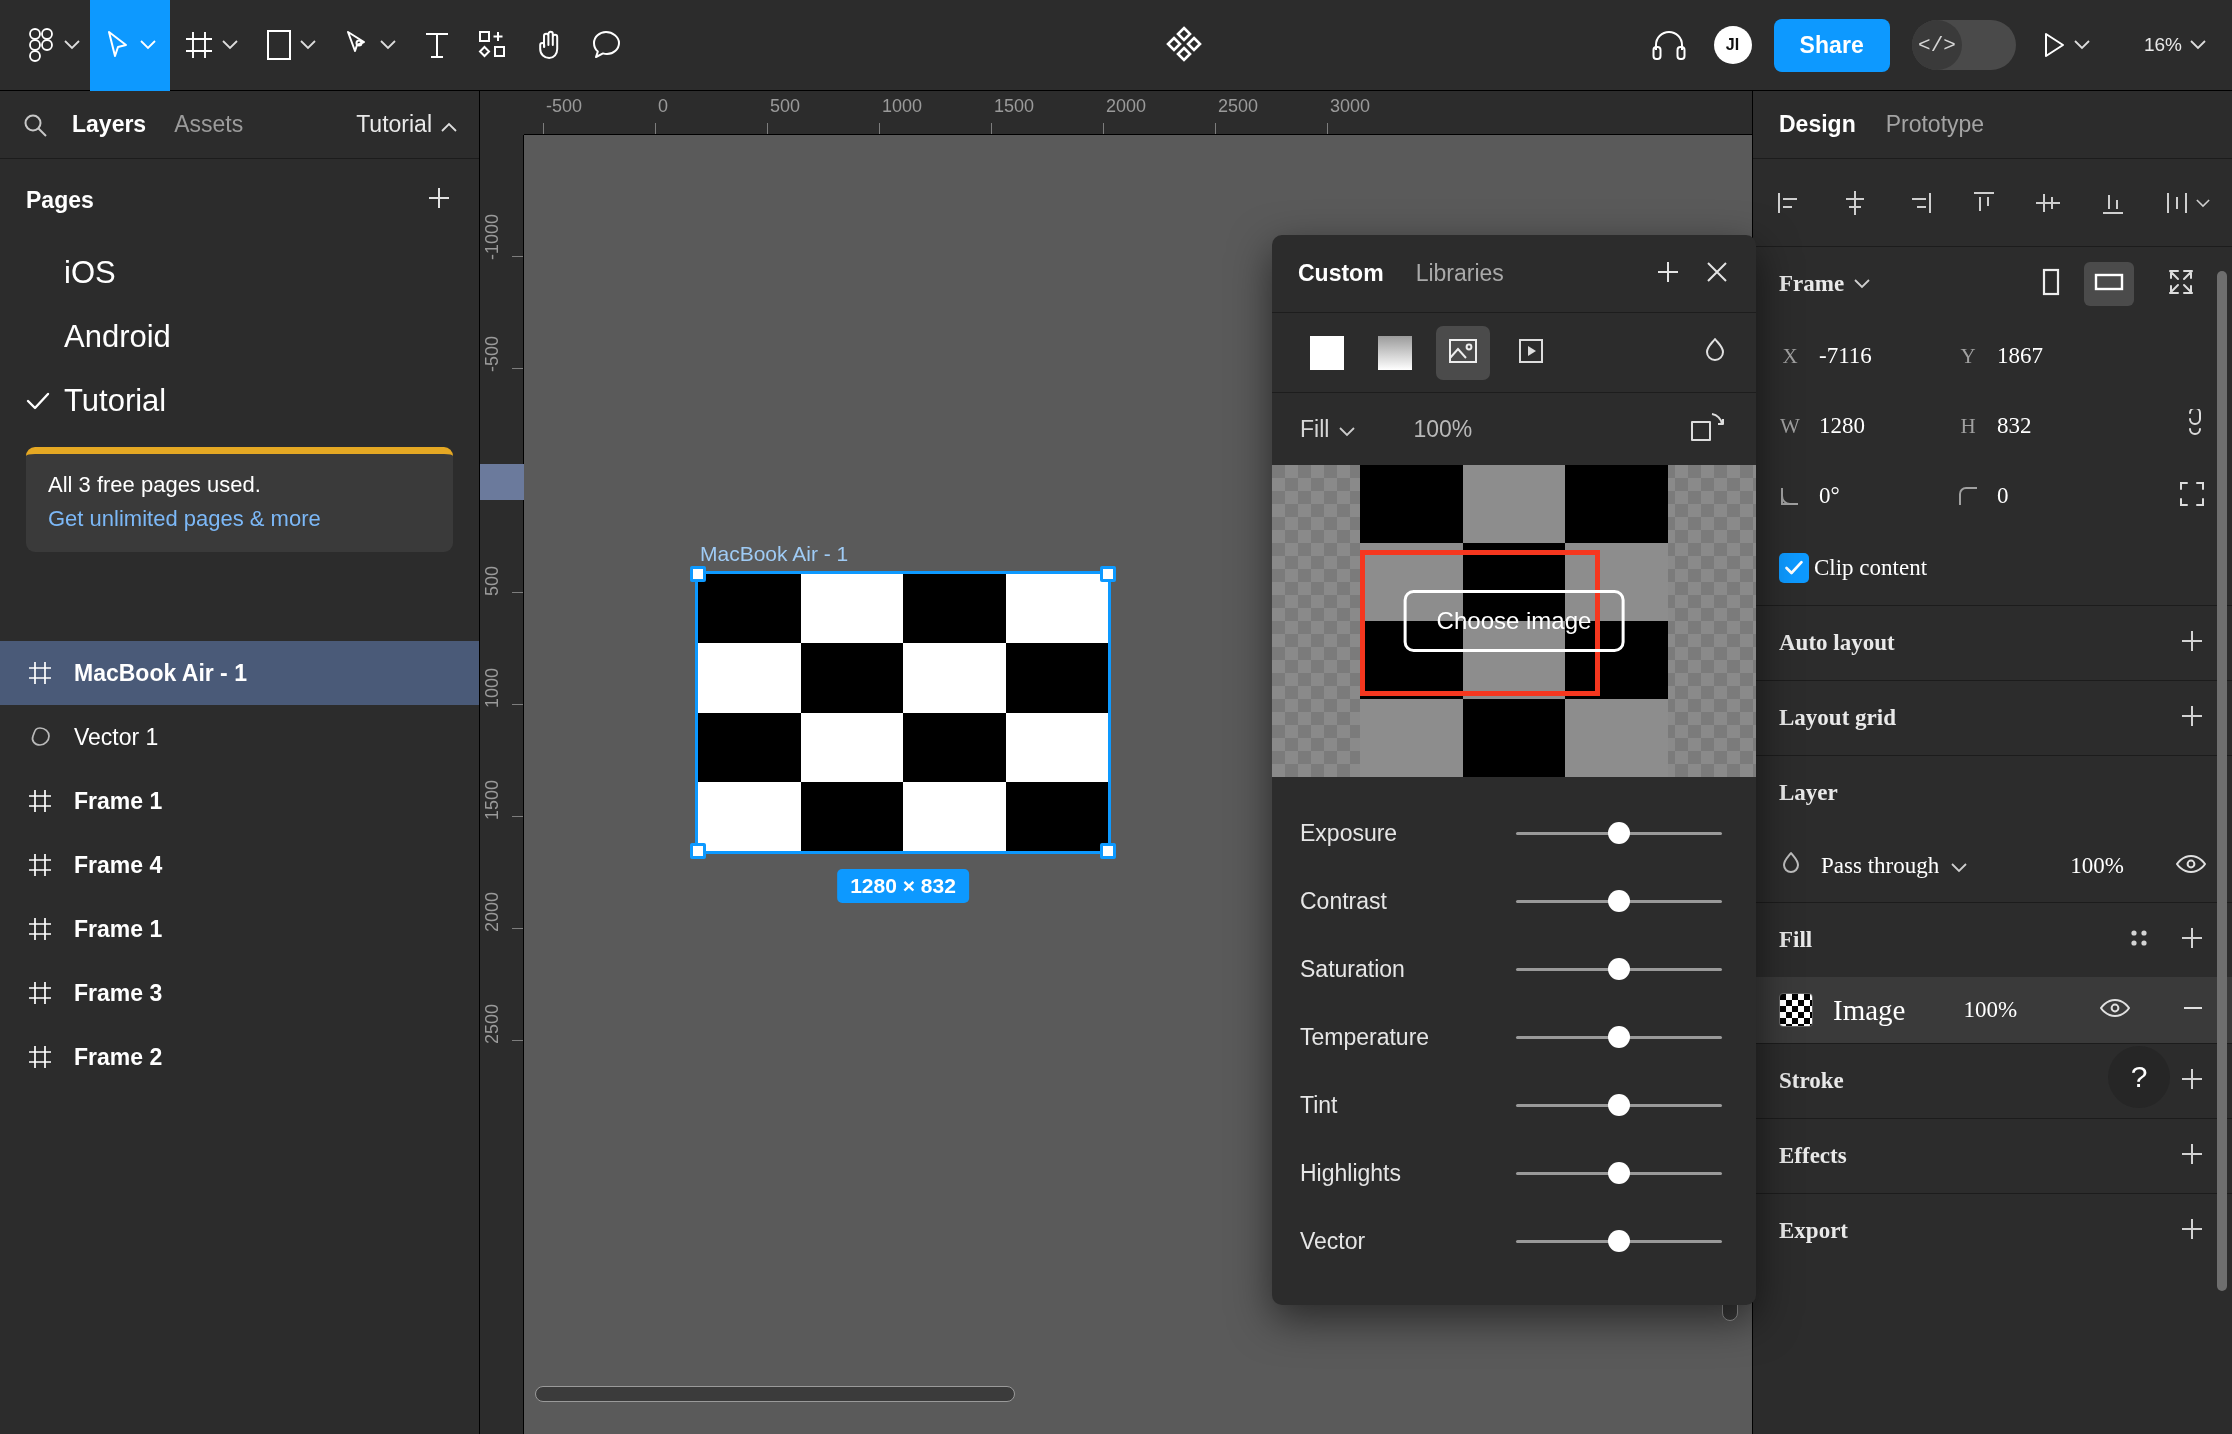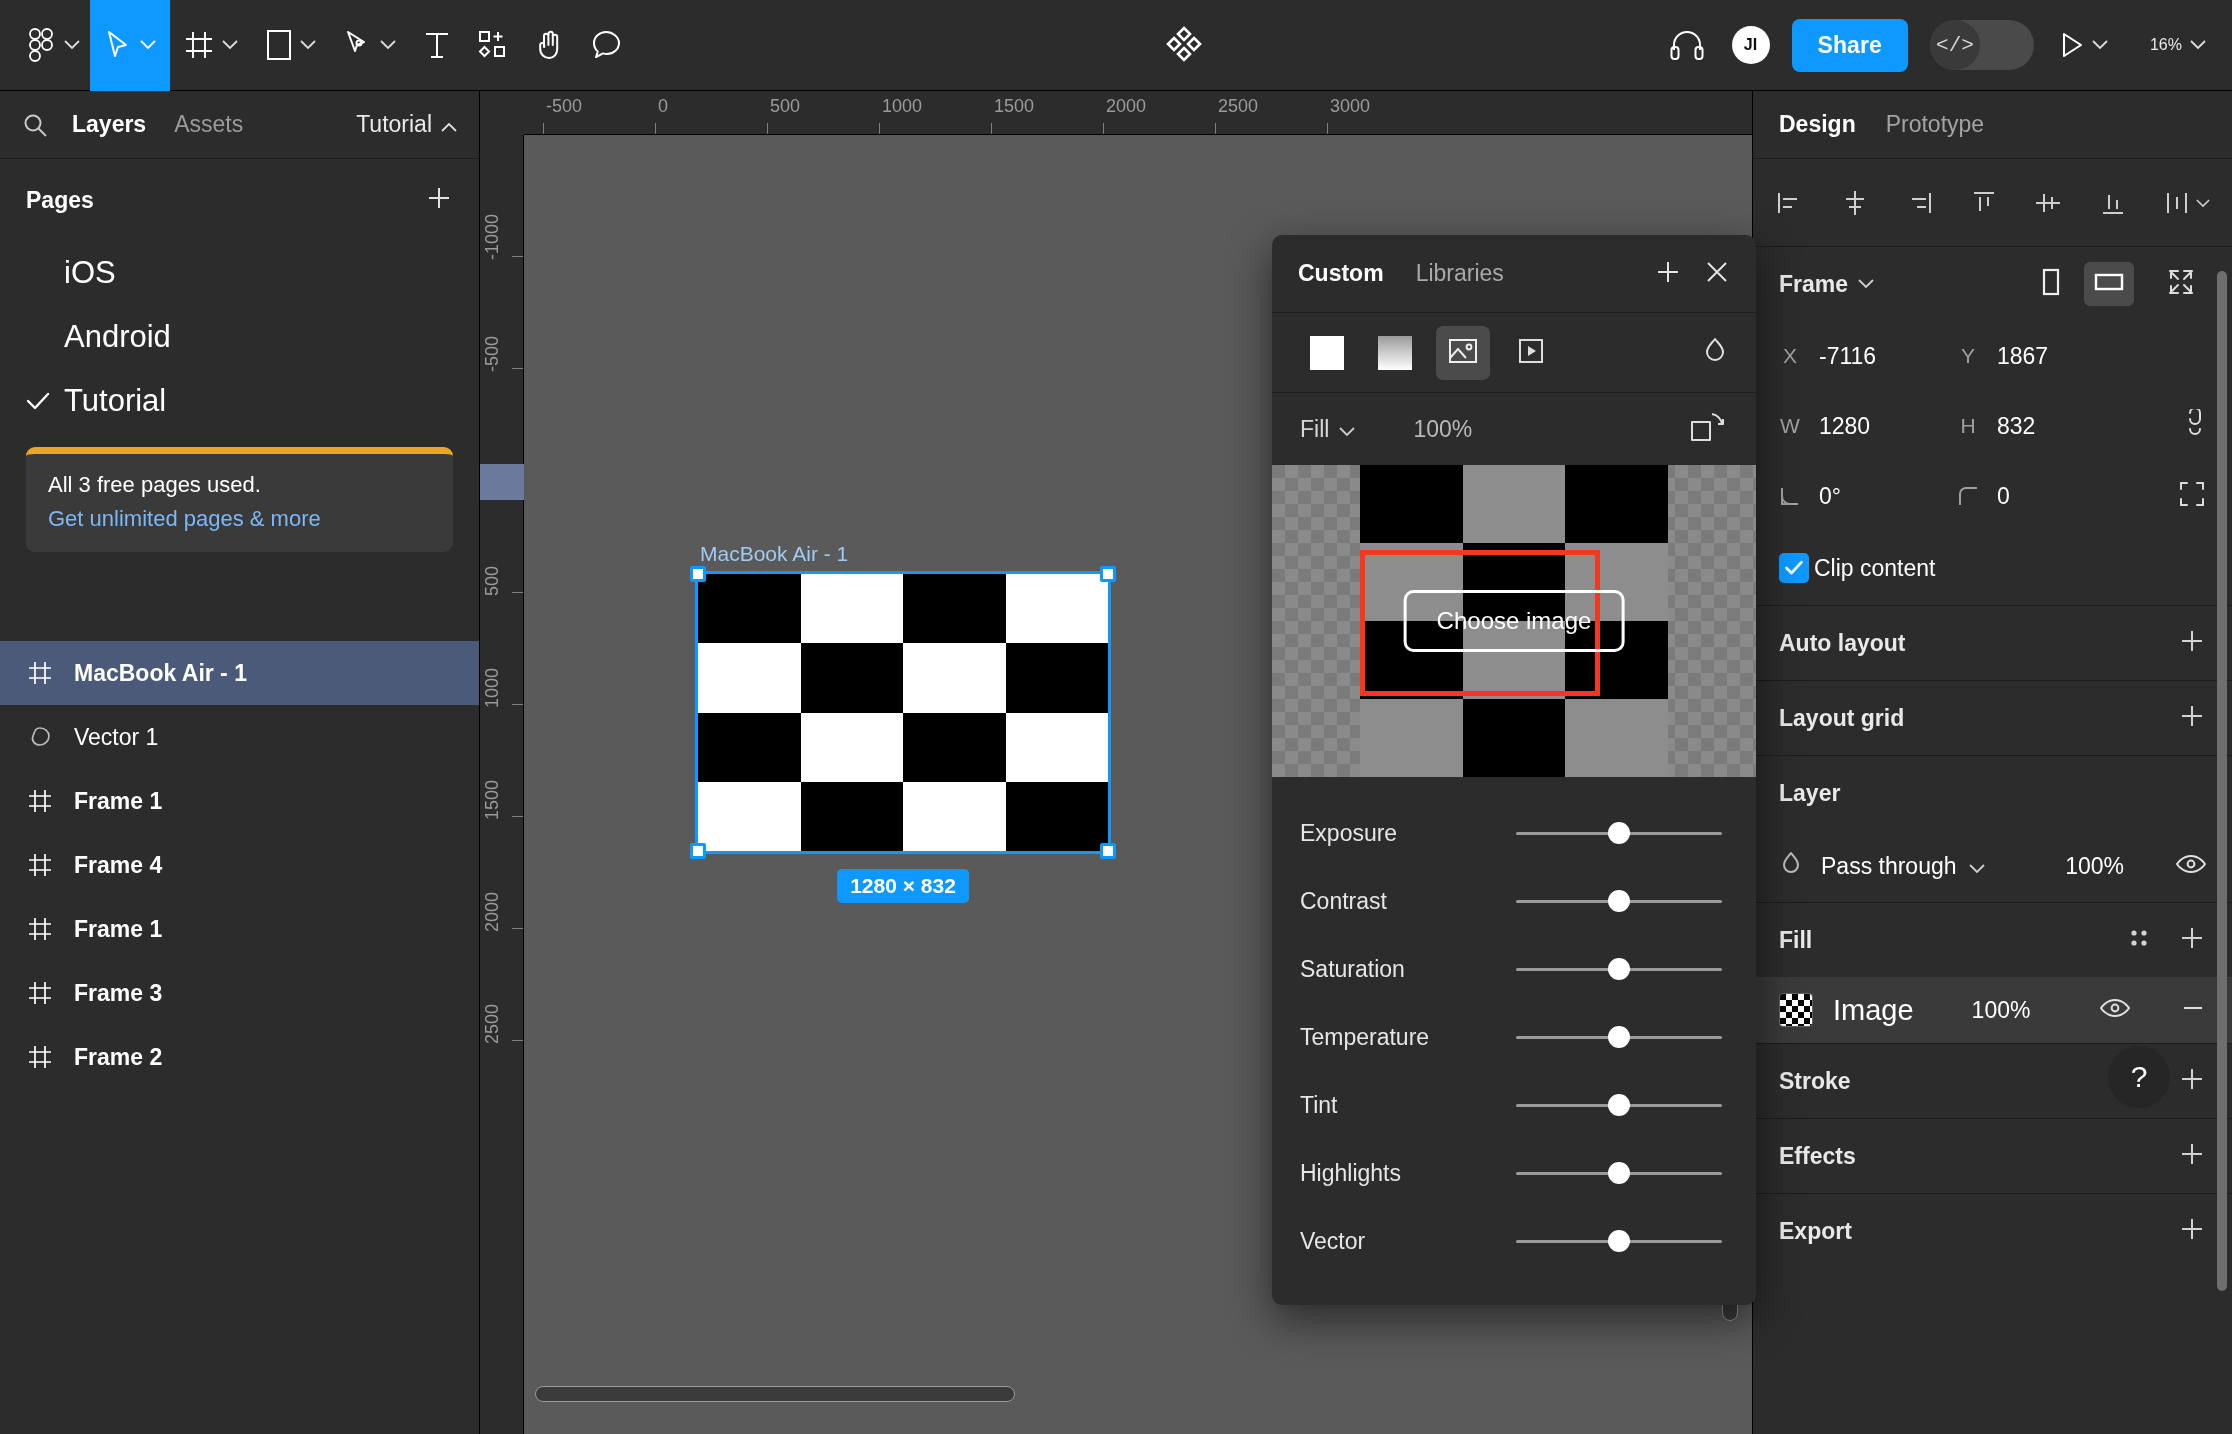--- a/index.html
+++ b/index.html
@@ -39,21 +39,21 @@
   .code-toggle {
     width: 104px; height: 50px; border-radius: 25px; background: #4a4a4a;
     display: flex; align-items: center; margin-left: 22px; cursor: pointer;
     position: relative;
   }
   .code-knob {
     width: 50px; height: 50px; border-radius: 50%; background: #3a3a3a;
     display: flex; align-items: center; justify-content: center;
     color: #d6d6d6; font-size: 21px; font-family: "Liberation Mono", monospace;
   }
-  .zoom-lbl { color: #e8e8e8; font-size: 16px; margin-left: 16px; }
+  .zoom-lbl { color: #e8e8e8; font-size: 19px; margin-left: 28px; }
   .avatar-badge {
     width: 38px; height: 38px; border-radius: 50%; background: #fff; color: #111;
     font-size: 16px; font-weight: 700; display: flex; align-items: center;
     justify-content: center; margin-left: 4px;
   }
 
   
   .left-panel {
     position: absolute; left: 0; top: 91px; width: 480px; height: 1343px;
     background: #2c2c2c; border-right: 1px solid #000; z-index: 30;
@@ -227,21 +227,21 @@
     height: 68px; display: flex; align-items: center; padding: 0 26px;
     border-bottom: 1px solid #1c1c1c;
   }
   .rp-tab { font-size: 23px; color: #a4a4a4; margin-right: 30px; cursor: pointer; }
   .rp-tab.active { color: #fff; font-weight: 700; }
   .align-row {
     height: 88px; display: flex; align-items: center; justify-content: space-between;
     padding: 0 22px; border-bottom: 1px solid #1c1c1c;
   }
   .align-btn { cursor: pointer; display: flex; align-items: center; color: #cfcfcf; }
-  .sec { border-bottom: 1px solid #1c1c1c; padding: 0 26px; }
+  .sec { border-bottom: 1px solid #1c1c1c; padding: 0 26px; font-family: Liberation Serif, serif; }
   .sec-head {
     height: 74px; display: flex; align-items: center;
   }
   .sec-title { font-size: 23px; font-weight: 700; color: #e9e9e9; }
   .sec-actions { margin-left: auto; display: flex; align-items: center; gap: 26px; color: #d3d3d3; }
   .sec-plus { cursor: pointer; }
   .fr-type-btns { margin-left: auto; display: flex; align-items: center; gap: 8px; }
   .fr-tb {
     width: 50px; height: 44px; border-radius: 6px; display: flex;
     align-items: center; justify-content: center; cursor: pointer;

